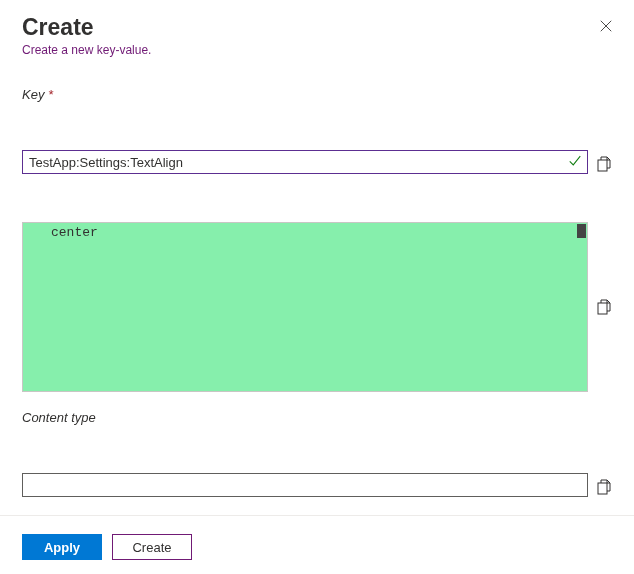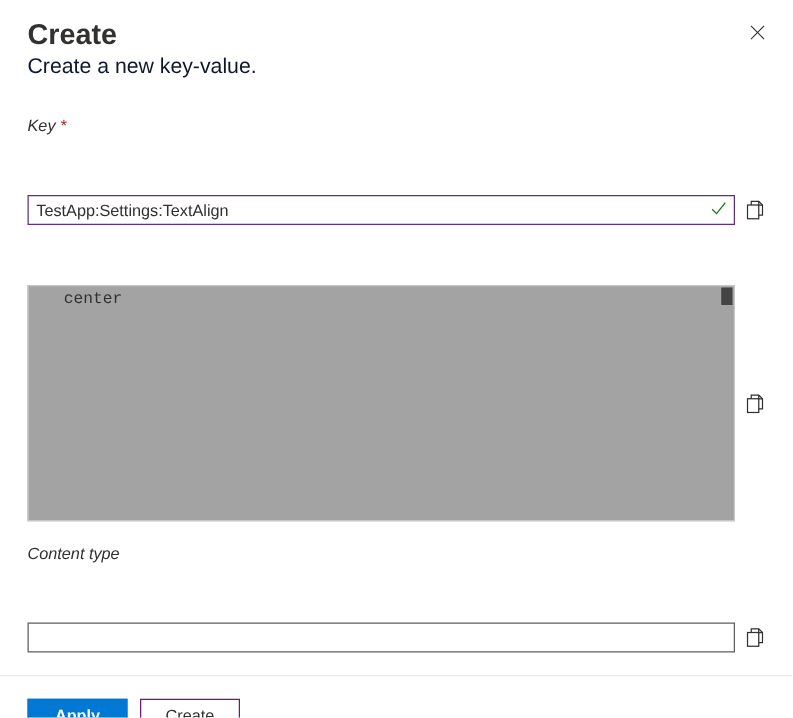--- a/index.html
+++ b/index.html
@@ -23,22 +23,22 @@
       position: relative;
       margin-bottom: 30px;
     }
     .header h1 {
       font-size: 23px;
       font-weight: 600;
       color: #323130;
       margin-bottom: 2px;
     }
     .header .subtitle {
-      font-size: 17px;
-      color: #0f172a;
+      font-size: 12px;
+      color: #701a75;
     }
     .close-btn {
       position: absolute;
       top: 4px;
       right: -2px;
       width: 16px;
       height: 16px;
       cursor: pointer;
       display: flex;
       align-items: center;
@@ -56,21 +56,21 @@
       font-size: 13px;
       color: #323130;
       margin-bottom: 4px;
       font-style: italic;
     }
     .required-star {
       color: #a4262c;
     }
     .field-row {
       display: flex;
-      align-items: flex-start;
+      align-items: center;
       gap: 8px;
       margin-top: 48px;
     }
     .input-text {
       flex: 1;
       height: 24px;
       border: 1px solid #605e5c;
       padding: 0 6px;
       font-size: 13px;
       font-family: inherit;
@@ -91,22 +91,22 @@
       right: 6px;
       top: 50%;
       transform: translateY(-50%);
       color: #107c10;
       pointer-events: none;
     }
     .textarea-wrapper {
       flex: 1;
       position: relative;
       border: 1px solid #c8c6c4;
-      height: 189px;
-      background: #a3a3a3;
+      height: 170px;
+      background: #86efac;
       text-decoration: underline;
     }
     .textarea-wrapper .scroll-track {
       position: absolute;
       right: 1px;
       top: 1px;
       width: 9px;
       height: 14px;
       background: #444;
     }

